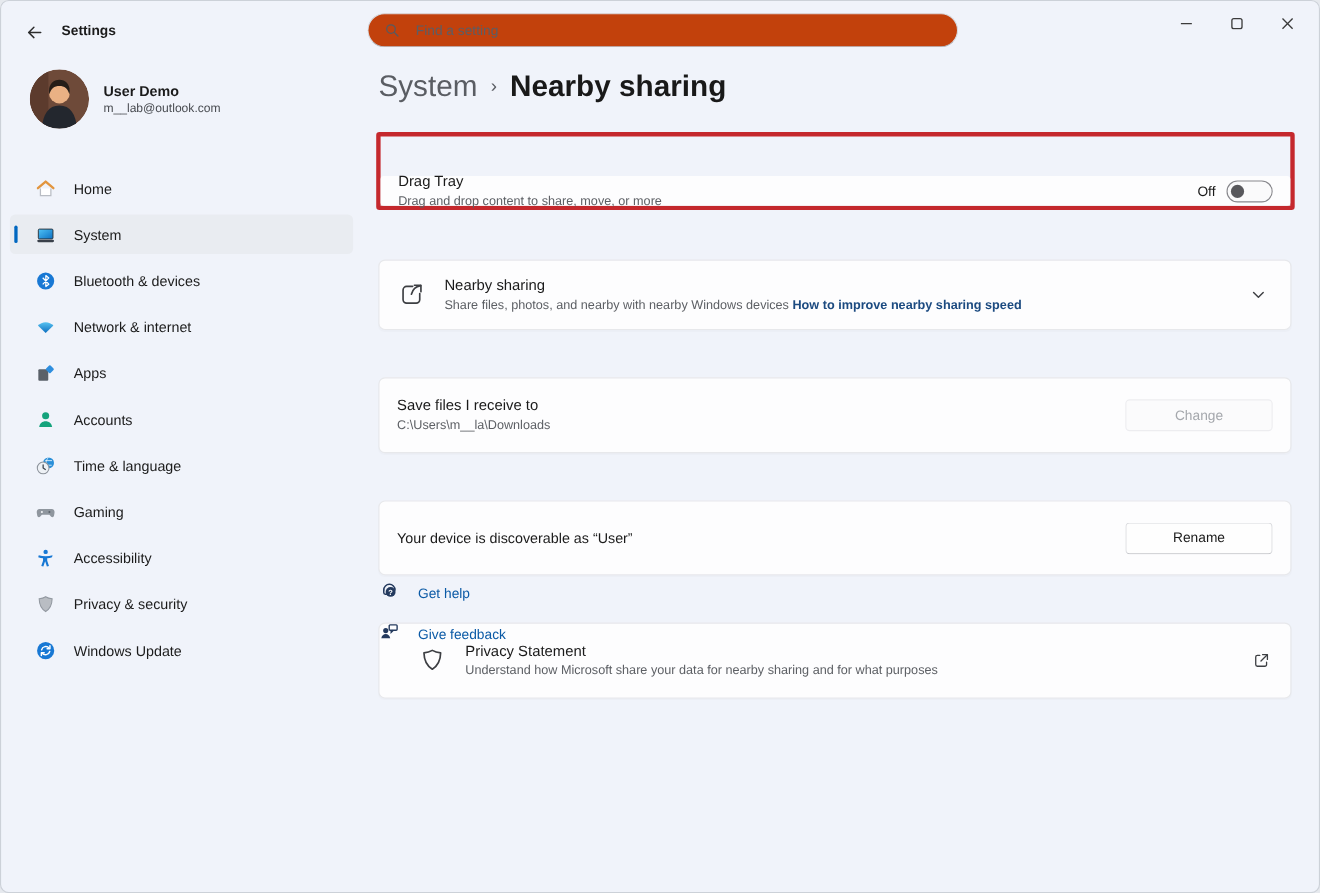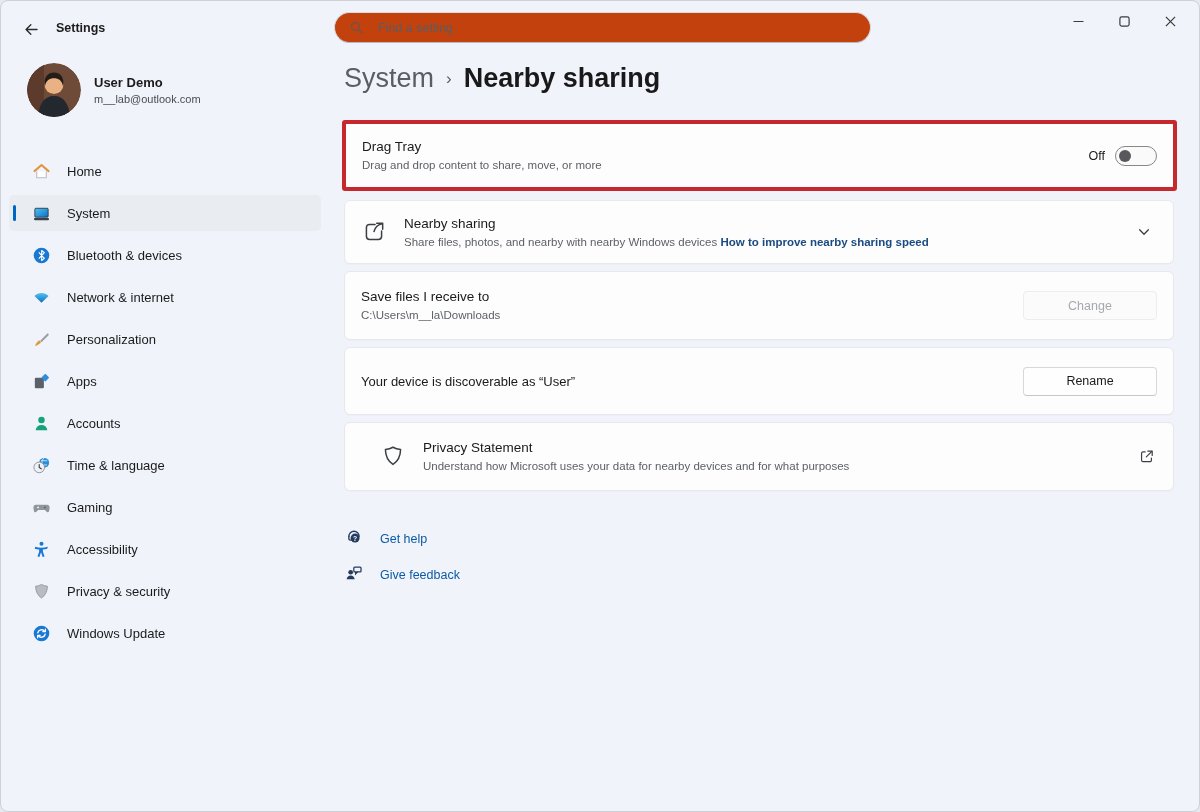--- a/index.html
+++ b/index.html
@@ -46,20 +46,21 @@
   .breadcrumb { position:absolute; left:343px; top:62px; display:flex; align-items:center; }
   .bc-parent { font-size:27px; font-weight:400; color:#5a5d63; cursor:pointer; }
   .bc-sep { font-size:17px; color:#5a5d63; padding:0 12px; }
   .bc-current { font-size:27px; font-weight:600; color:#191919; }
   .annotation { position:absolute; left:341px; top:119px; width:835px; height:71px;
     border:4px solid #c5282d; border-radius:3px; }
   .card {
     background:#fdfdfe; border:1px solid #e7e8eb; border-radius:6px;
     display:flex; align-items:center; padding:0 16px;
     box-shadow:0 1px 1px rgba(0,0,0,0.02);
+    margin-top:36px;
   }
   .annotation .card { position:absolute; inset:0; border-radius:3px; border:none; }
   .cards { position:absolute; left:343px; top:199px; width:830px;
     display:flex; flex-direction:column; gap:7px; }
   .card-icon { width:26px; height:26px; margin-right:17px; flex:0 0 auto;
     display:flex; align-items:center; justify-content:center; }
   .card-text { flex:1; min-width:0; }
   .card-title { font-size:13.5px; color:#1a1a1a; line-height:18px; }
   .card-desc { font-size:11.5px; color:#5c5f64; line-height:15px; margin-top:2px; }
   .inline-link { color:#1b4a80; font-weight:bold; cursor:pointer; }
@@ -186,29 +187,20 @@
               </linearGradient>
             </defs>
             <path d="M10 15.5 L2.6 8.4 C4.5 6.4 7.1 5.2 10 5.2 C12.9 5.2 15.5 6.4 17.4 8.4 Z" fill="url(#gwifi)"></path>
           </svg>
       </span>
       <span class="nlabel">Network &amp; internet</span>
     </div>
     <div class="nav-item">
       <span class="nicon">
         <svg viewBox="0 0 20 20" width="19" height="19">
-            <path d="M8.6 11.4 L15.6 4.2 C16.2 3.6 17 3.6 17.4 4.2 C17.8 4.7 17.6 5.4 17 6 L10 12.8 Z" fill="#9aa0a8"></path>
-            <path d="M3.2 16.8 C4 14.4 5.5 12.4 7.6 10.9 L9.6 12.9 C8 14.9 5.6 16.2 3.2 16.8 Z" fill="#e0983f"></path>
-          </svg>
-      </span>
-      <span class="nlabel">Personalization</span>
-    </div>
-    <div class="nav-item">
-      <span class="nicon">
-        <svg viewBox="0 0 20 20" width="19" height="19">
             <rect x="3" y="6" width="9.5" height="11" rx="1" fill="#5a6169"></rect>
             <rect x="11" y="3" width="6" height="6" rx="1" fill="#2e8ede" transform="rotate(45 14 6)"></rect>
           </svg>
       </span>
       <span class="nlabel">Apps</span>
     </div>
     <div class="nav-item">
       <span class="nicon">
         <svg viewBox="0 0 20 20" width="19" height="19">
             <circle cx="10" cy="6.3" r="3.4" fill="#14a37c"></circle>
@@ -331,21 +323,21 @@
     </div>
 
     <div class="card" style="height:69px;padding-left:35px;">
       <span class="card-icon">
         <svg viewBox="0 0 24 24" width="26" height="26" fill="none" stroke="#3d3f43" stroke-width="1.4" stroke-linejoin="round">
             <path d="M12 3 C14 4.2 16.4 4.9 19 5.1 C18.9 11 16.5 16 12 18.8 C7.5 16 5.1 11 5 5.1 C7.6 4.9 10 4.2 12 3 Z"></path>
           </svg>
       </span>
       <div class="card-text">
         <div class="card-title">Privacy Statement</div>
-        <div class="card-desc">Understand how Microsoft uses your data for nearby devices and for what purposes</div>
+        <div class="card-desc">Understand how Microsoft share your data for nearby sharing and for what purposes</div>
       </div>
       <span class="ext">
         <svg viewBox="0 0 20 20" width="17" height="17" fill="none" stroke="#3d3f43" stroke-width="1.4" stroke-linecap="round" stroke-linejoin="round">
             <path d="M8.5 4.5 H6 A1.8 1.8 0 0 0 4.2 6.3 v8 A1.8 1.8 0 0 0 6 16.1 h8 a1.8 1.8 0 0 0 1.8 -1.8 V11.8"></path>
             <path d="M11.5 3.6 h5.2 V8.8"></path>
             <path d="M16.3 4 L9.8 10.5"></path>
           </svg>
       </span>
     </div>
   </div>

